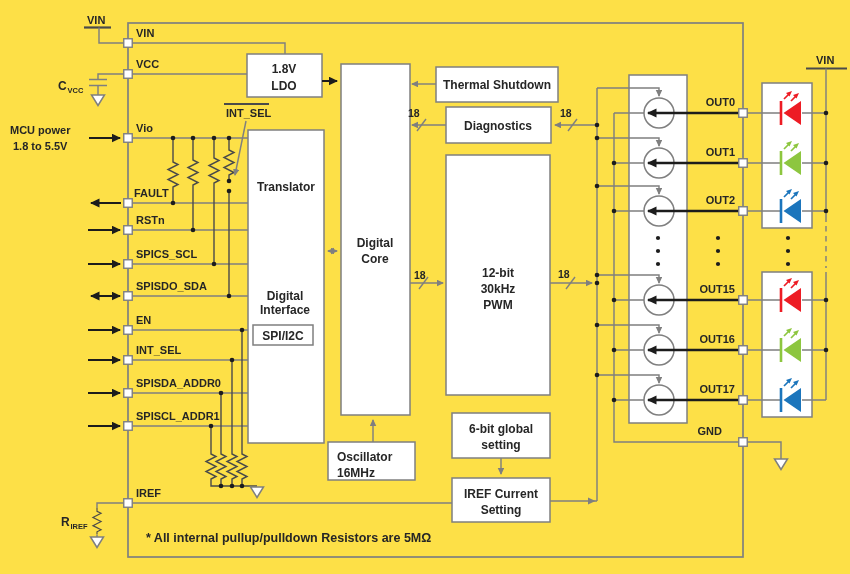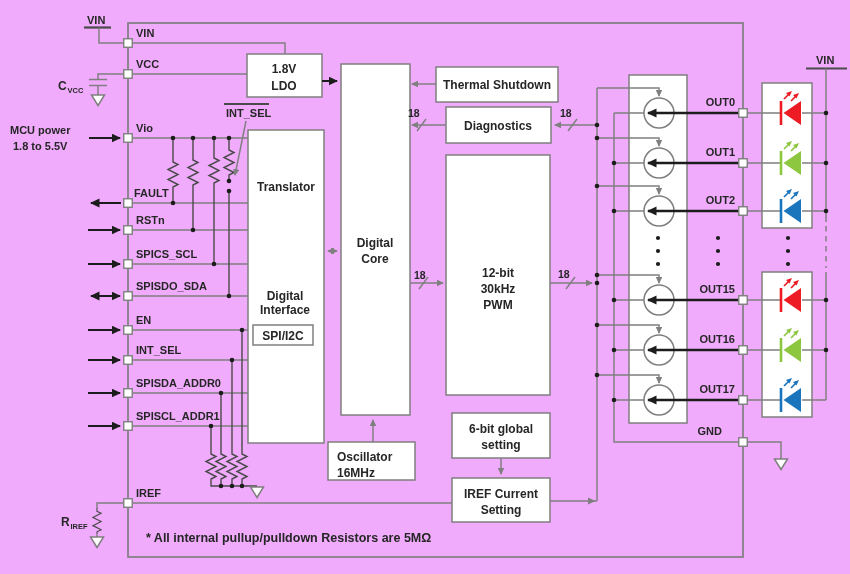--- a/index.html
+++ b/index.html
@@ -1,16 +1,16 @@
 <!DOCTYPE html>
 <html><head>
 <meta charset="utf-8">
 <style>
   html,body{margin:0;padding:0;background:#ffffff;}
-  .stage{width:850px;height:574px;position:relative;background:#f0abfc;overflow:hidden;}
+  .stage{width:850px;height:574px;position:relative;background:#fde047;overflow:hidden;}
   svg{display:block;}
   .w{stroke:#7f7f7f;stroke-width:1.45;fill:none}
   .wd{stroke:#7f7f7f;stroke-width:1.45;fill:none;stroke-dasharray:5.5 4.5}
   .bk{stroke:#1c1c1c;stroke-width:2.3;fill:none}
   .pa{stroke:#1c1c1c;stroke-width:2;fill:none}
   .rz{stroke:#4a4a4a;stroke-width:1.4;fill:none}
   .box{fill:#fff;stroke:#7f7f7f;stroke-width:1.5}
   .chip{fill:none;stroke:#7f7f7f;stroke-width:1.7}
   .dot{fill:#1c1c1c}
   .bar{stroke:#4a4a4a;stroke-width:2.2;fill:none}

